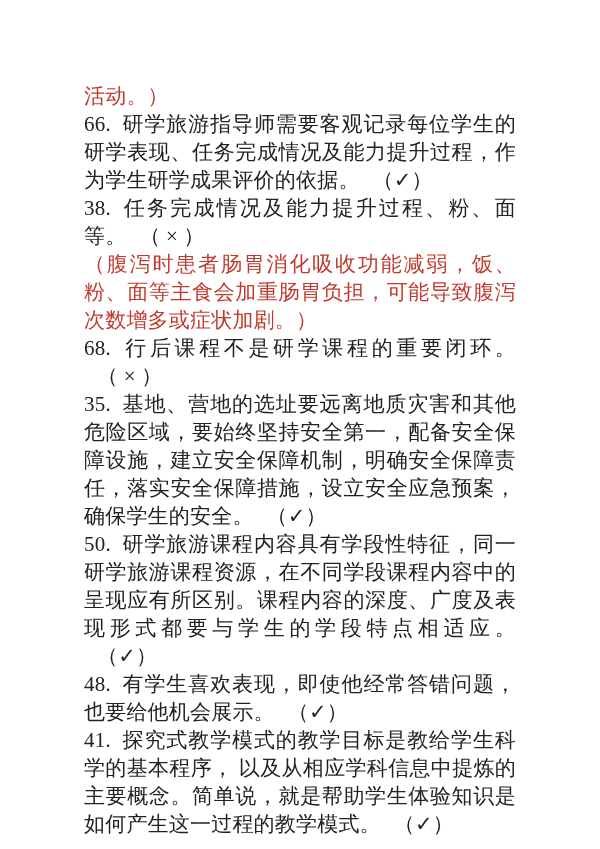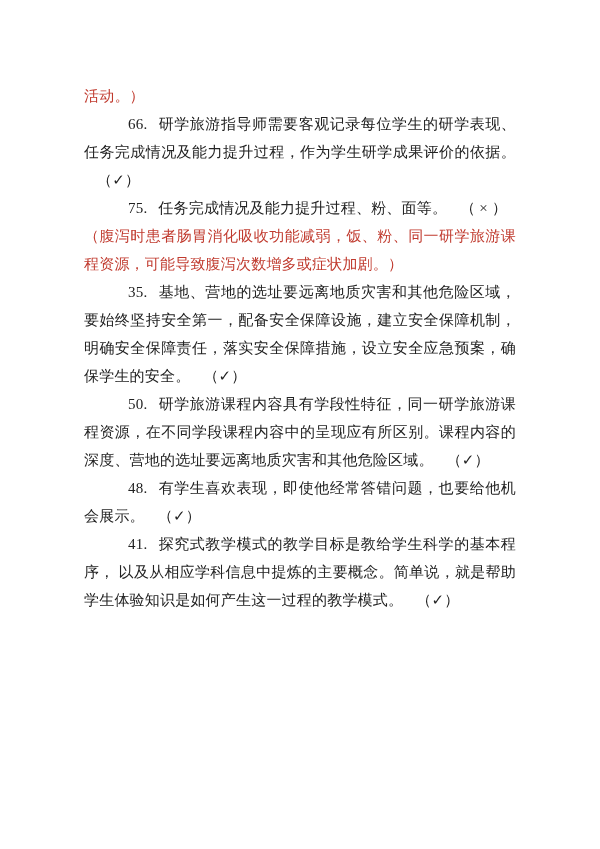--- a/index.html
+++ b/index.html
@@ -15,62 +15,64 @@
   }
   .sheet {
     position: relative;
     width: 600px;
     height: 849px;
     background: var(--paper);
     padding: 82px 84px 0 84px;
     overflow: hidden;
   }
   .para {
-    font-size: 15px;
+    font-size: 21px;
     line-height: 28px;
     text-align: justify;
     color: var(--ink);
     letter-spacing: 0.2px;
   }
   .para.red { color: var(--red); }
   .num {
     display: inline-block;
     margin-right: 11px;
-    margin-left: 44px;
   }
   .answer {
     margin-left: 13px;
     white-space: nowrap;
   }
 </style>
 </head>
 <body>
 
 <div class="sheet">
 
   <p class="para red">活动。）</p>
 
   <p class="para">
     <span class="num">66.</span><span>研学旅游指导师需要客观记录每位学生的研学表现、任务完成情况及能力提升过程，作为学生研学成果评价的依据。</span><span class="answer">（✓）</span>
   </p>
 
   <p class="para">
-    <span class="num">75.</span><span>任务完成情况及能力提升过程、粉、面等。</span><span class="answer">（ × ）</span>
+    <span class="num">38.</span><span>任务完成情况及能力提升过程、粉、面等。</span><span class="answer">（ × ）</span>
   </p>
 
-  <p class="para red">（腹泻时患者肠胃消化吸收功能减弱，饭、粉、同一研学旅游课程资源，可能导致腹泻次数增多或症状加剧。）</p>
+  <p class="para red">（腹泻时患者肠胃消化吸收功能减弱，饭、粉、面等主食会加重肠胃负担，可能导致腹泻次数增多或症状加剧。）</p>
 
+  <p class="para">
+    <span class="num">68.</span><span>行后课程不是研学课程的重要闭环。</span><span class="answer">（ × ）</span>
+  </p>
 
 
   <p class="para">
     <span class="num">35.</span><span>基地、营地的选址要远离地质灾害和其他危险区域，要始终坚持安全第一，配备安全保障设施，建立安全保障机制，明确安全保障责任，落实安全保障措施，设立安全应急预案，确保学生的安全。</span><span class="answer">（✓）</span>
   </p>
 
   <p class="para">
-    <span class="num">50.</span><span>研学旅游课程内容具有学段性特征，同一研学旅游课程资源，在不同学段课程内容中的呈现应有所区别。课程内容的深度、营地的选址要远离地质灾害和其他危险区域。</span><span class="answer">（✓）</span>
+    <span class="num">50.</span><span>研学旅游课程内容具有学段性特征，同一研学旅游课程资源，在不同学段课程内容中的呈现应有所区别。课程内容的深度、广度及表现形式都要与学生的学段特点相适应。</span><span class="answer">（✓）</span>
   </p>
 
   <p class="para">
     <span class="num">48.</span><span>有学生喜欢表现，即使他经常答错问题，也要给他机会展示。</span><span class="answer">（✓）</span>
   </p>
 
   <p class="para">
     <span class="num">41.</span><span>探究式教学模式的教学目标是教给学生科学的基本程序， 以及从相应学科信息中提炼的主要概念。简单说，就是帮助学生体验知识是如何产生这一过程的教学模式。</span><span class="answer">（✓）</span>
   </p>
 

